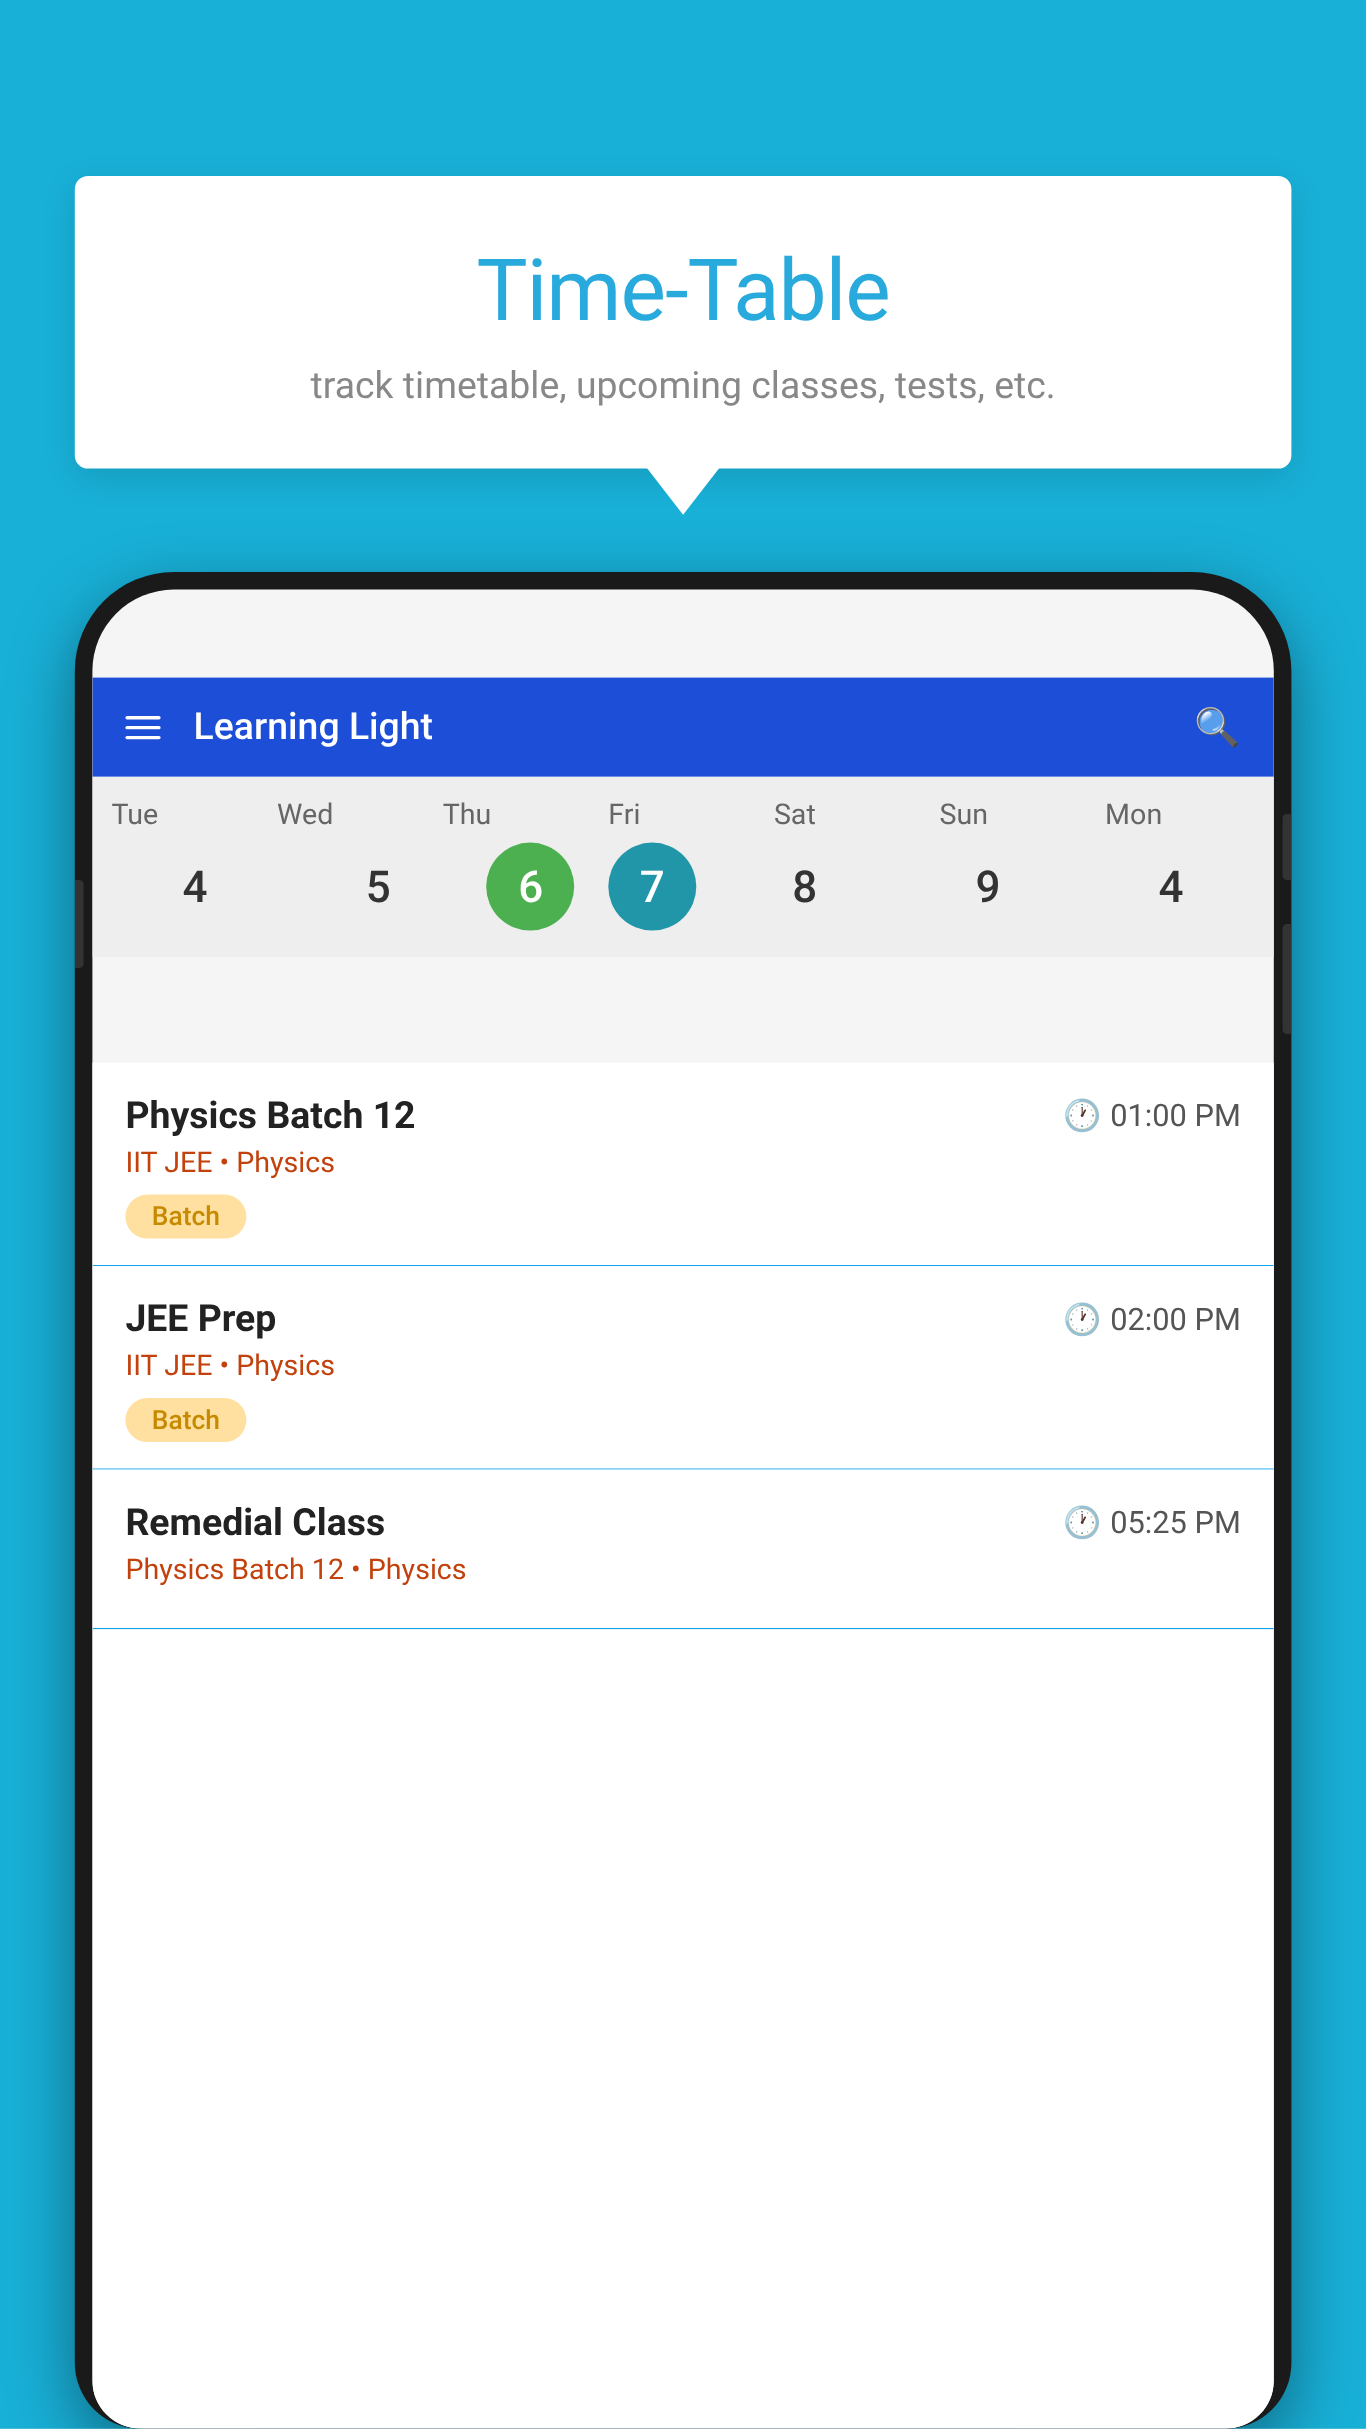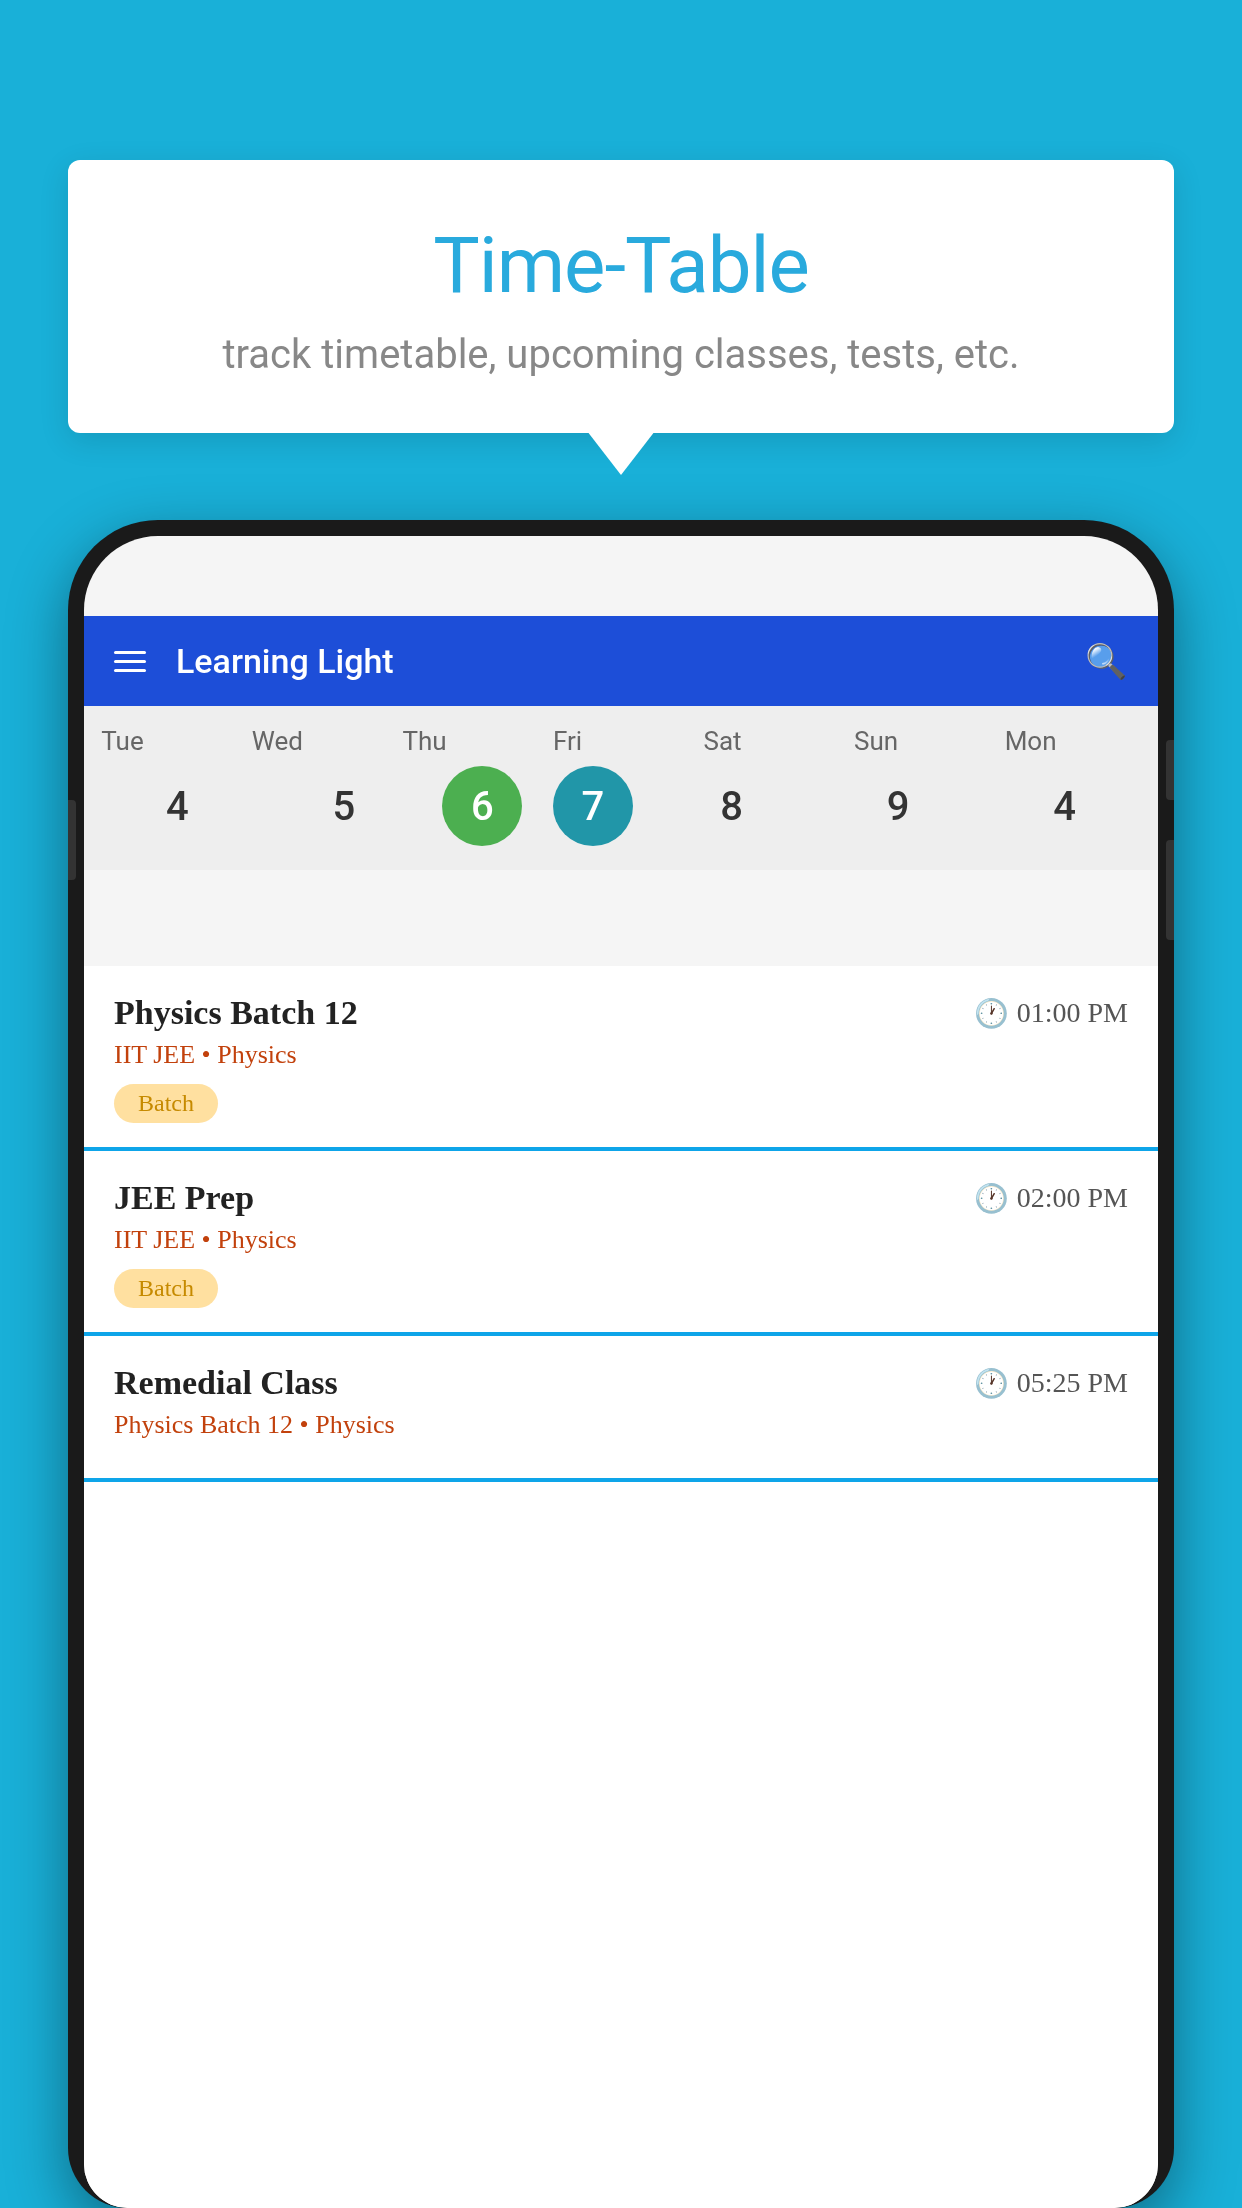--- a/index.html
+++ b/index.html
@@ -42,21 +42,21 @@
 
     .tooltip-title {
       font-size: 78px;
       font-weight: 400;
       color: #29aadd;
       margin-bottom: 20px;
       letter-spacing: -1px;
     }
 
     .tooltip-subtitle {
-      font-size: 40px;
+      font-size: 34px;
       color: #888;
       font-weight: 400;
     }
 
     
     .phone-shell {
       position: absolute;
       top: 520px;
       left: 68px;
       right: 68px;
@@ -236,23 +236,22 @@
       top: 430px;
       left: 0;
       right: 0;
       bottom: 0;
       background: white;
       overflow: hidden;
     }
 
     .schedule-item {
       padding: 28px 30px 24px;
-      border-bottom: 4px solid #0ea5e9;
+      border-bottom: 1px solid #0ea5e9;
       background: white;
-      font-family: Liberation Serif, serif;
     }
 
     .schedule-item-header {
       display: flex;
       justify-content: space-between;
       align-items: center;
       margin-bottom: 8px;
     }
 
     .schedule-item-title {

